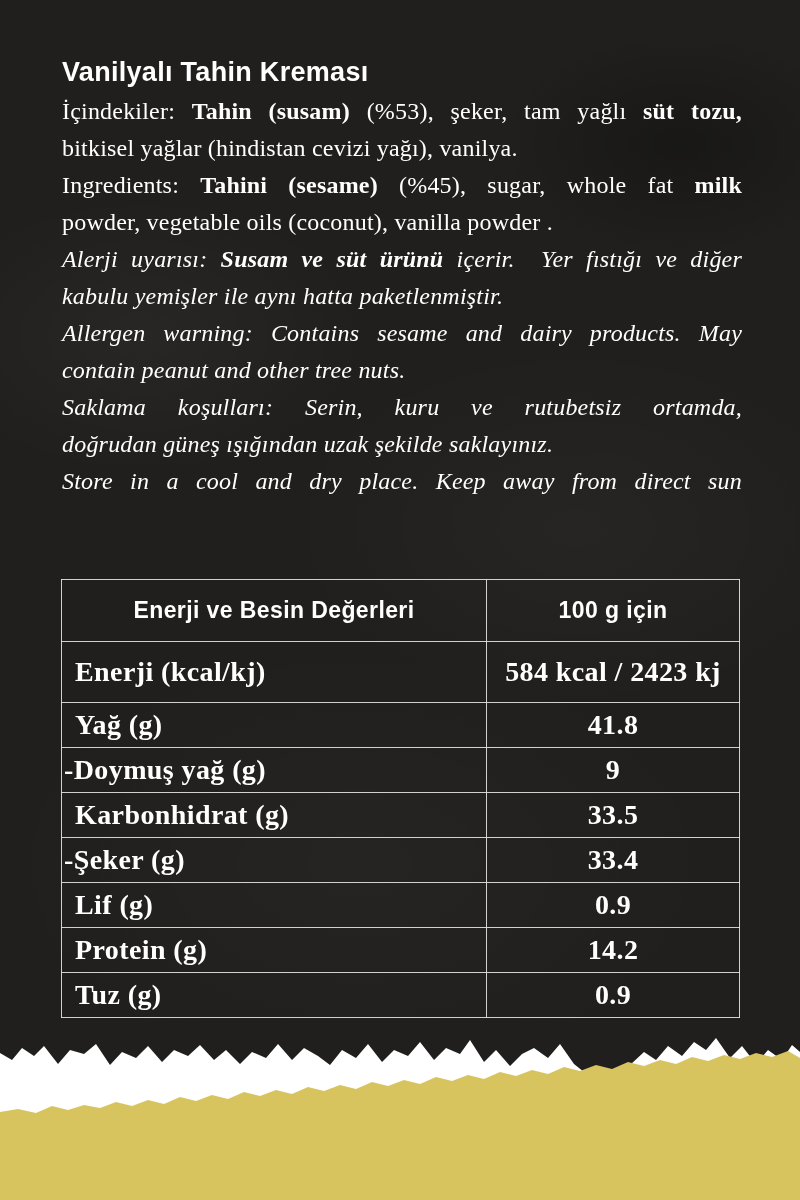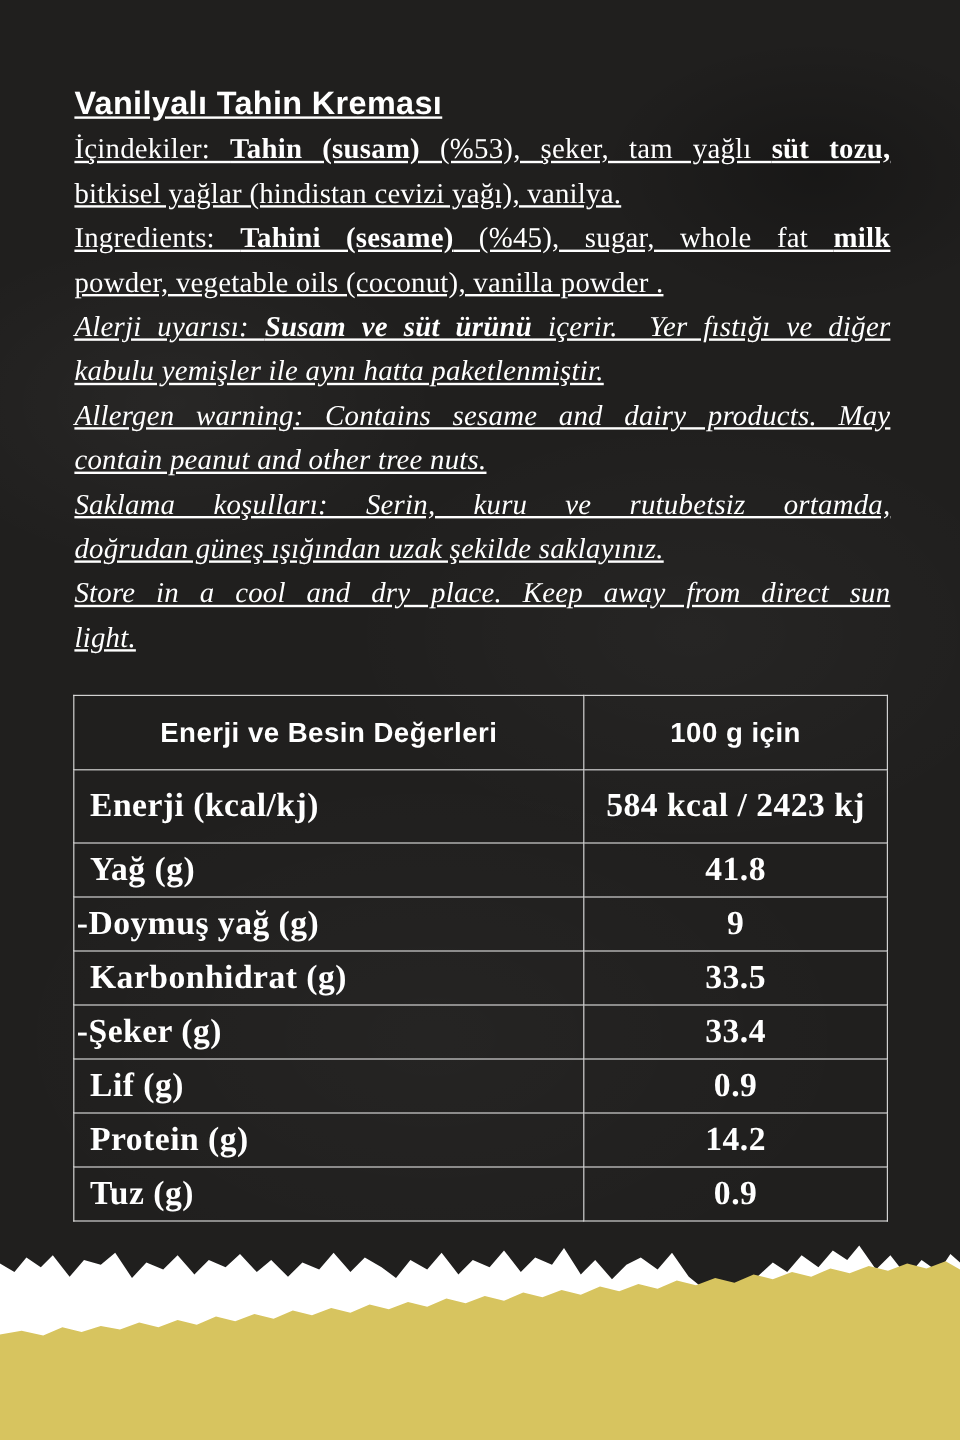--- a/index.html
+++ b/index.html
@@ -11,21 +11,21 @@
   
   .page::before {
     content:""; position:absolute; inset:0; pointer-events:none;
     background-image:
       radial-gradient(ellipse 320px 200px at 18% 28%, rgba(255,255,255,0.035), transparent 70%),
       radial-gradient(ellipse 420px 260px at 72% 44%, rgba(255,255,255,0.028), transparent 70%),
       radial-gradient(ellipse 520px 320px at 45% 72%, rgba(255,255,255,0.022), transparent 70%),
       radial-gradient(ellipse 260px 160px at 85% 12%, rgba(0,0,0,0.25), transparent 70%);
   }
 
-  .textblock { position:absolute; left:62px; top:70px; width:680px; color:#ffffff;text-decoration:underline; }
+  .textblock { position:absolute; left:62px; top:56px; width:680px; color:#ffffff; }
   .title {
     margin:0 0 5px 0;
     font:700 27px/32px "Liberation Sans", sans-serif;
     letter-spacing:.3px;
   }
   .line {
     font-family:"Liberation Serif", serif;
     font-size:24px; line-height:37px; height:37px;
     letter-spacing:.2px;
   }
@@ -66,21 +66,20 @@
         <div class="line"><span>bitkisel yağlar (hindistan cevizi yağı), vanilya.</span></div>
         <div class="line justify"><span>Ingredients: </span><b>Tahini (sesame)</b><span> (%45), sugar, whole fat </span><b>milk</b></div>
         <div class="line"><span>powder, vegetable oils (coconut), vanilla powder .</span></div>
         <div class="line italic justify"><span>Alerji uyarısı: </span><b>Susam ve süt ürünü</b><span> içerir.&nbsp; Yer fıstığı ve diğer</span></div>
         <div class="line italic"><span>kabulu yemişler ile aynı hatta paketlenmiştir.</span></div>
         <div class="line italic justify"><span>Allergen warning: Contains sesame and dairy products. May</span></div>
         <div class="line italic"><span>contain peanut and other tree nuts.</span></div>
         <div class="line italic justify"><span>Saklama koşulları: Serin, kuru ve rutubetsiz ortamda,</span></div>
         <div class="line italic"><span>doğrudan güneş ışığından uzak şekilde saklayınız.</span></div>
         <div class="line italic justify"><span>Store in a cool and dry place. Keep away from direct sun</span></div>
-        <div class="line italic"><span>light.</span></div>
       </div>
   </div>
 
   <table class="ntable">
     <colgroup>
       <col style="width:425px">
       <col style="width:253px">
     </colgroup>
     <thead>
       <tr>

